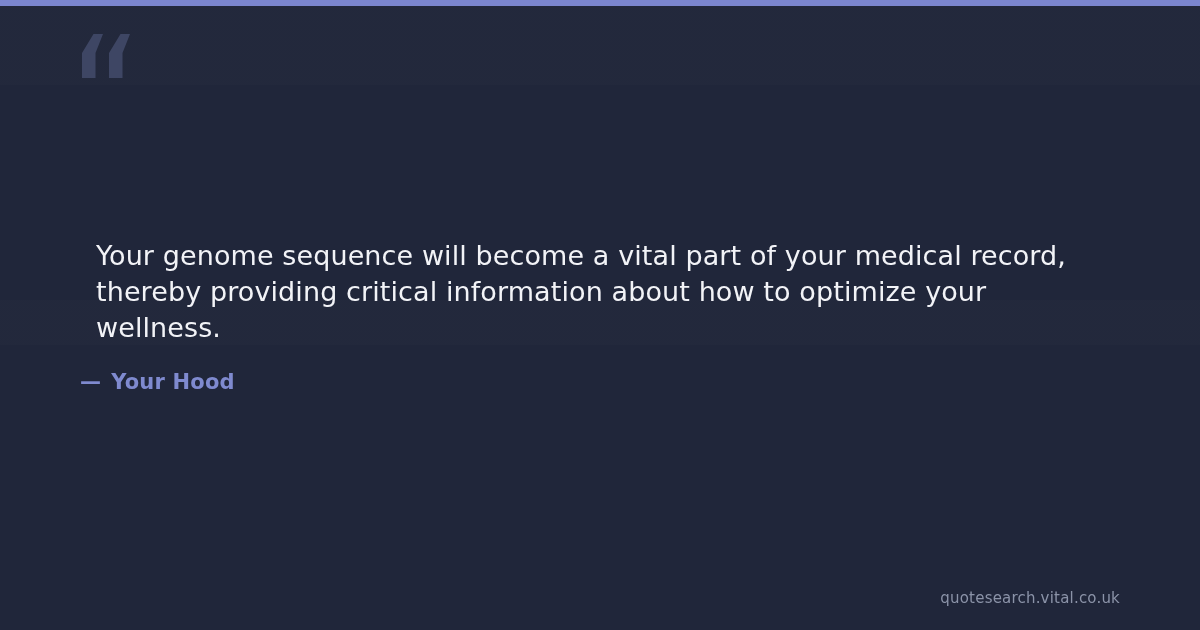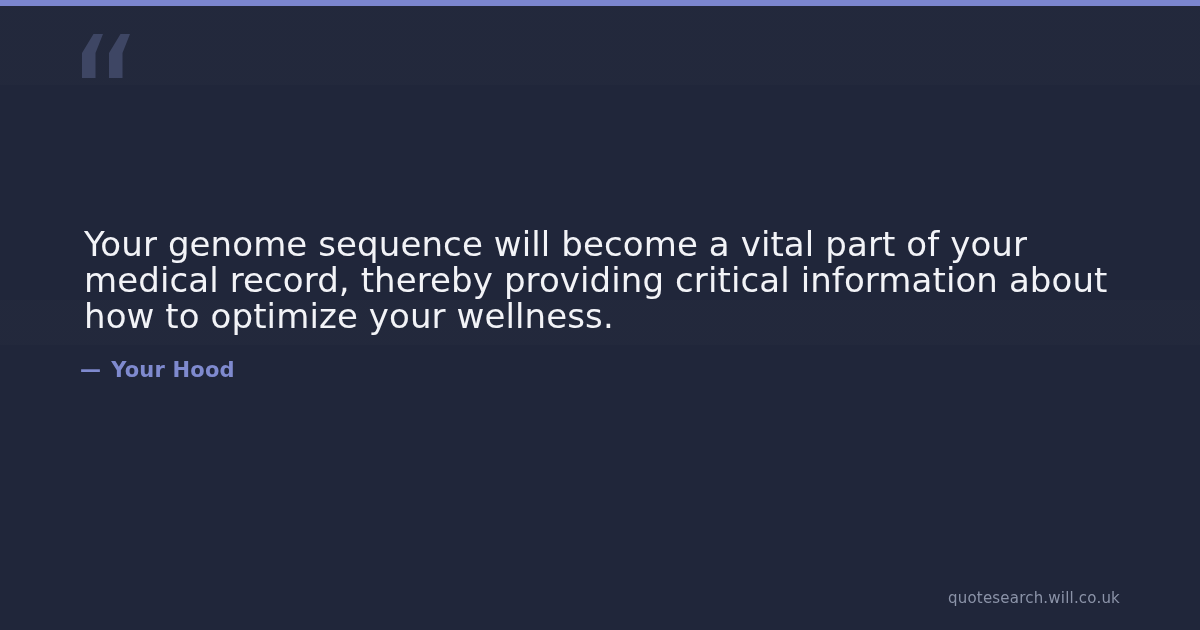--- a/index.html
+++ b/index.html
@@ -77,24 +77,24 @@
   
   .content {
     position: absolute;
     left: 80px;
     top: 222px;
     width: 1040px;
     z-index: 4;
   }
 
   .quote-text {
-    margin: 4px;
+    margin: 16px;
     padding: 0;
     font-family: "DejaVu Sans", sans-serif;
-    font-size: 34px;
+    font-size: 27px;
     font-weight: 400;
     line-height: 36px;
     letter-spacing: 0.1px;
     color: #f2f3f7;
     max-width: 1035px;
   }
 
   .attribution {
     margin: 0;
     padding: 0;
@@ -144,15 +144,15 @@
 
   <div class="content">
     <p class="quote-text">Your genome sequence will become a vital part of your medical record, thereby providing critical information about how to optimize your wellness.</p>
 
     <p class="attribution">
       <span class="dash">—</span>
       <span class="author-name">Your Hood</span>
     </p>
   </div>
 
-  <div class="footer">quotesearch.will.co.uk</div>
+  <div class="footer">quotesearch.vital.co.uk</div>
 
 </div>
 
 </body></html>

